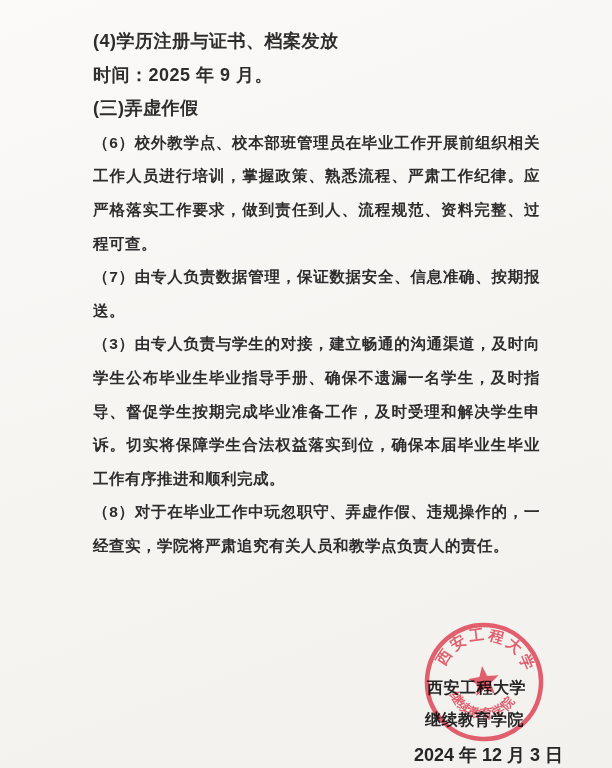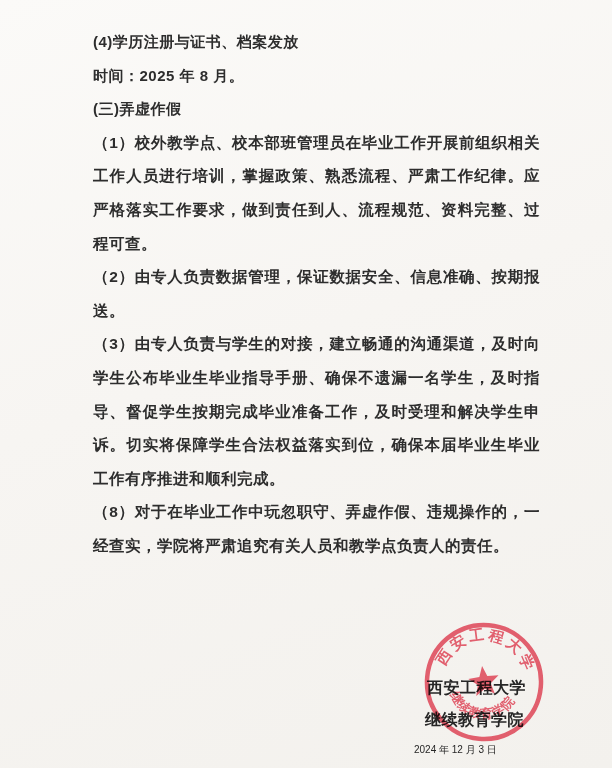--- a/index.html
+++ b/index.html
@@ -21,41 +21,41 @@
     font-size: 15.5px;
     font-weight: 600;
   }
   .doc-text p {
     margin: 0;
     text-align: justify;
     text-justify: inter-character;
     letter-spacing: 0.5px;
   }
   .doc-text p.heading {
-    font-size: 15px;
+    font-size: 18px;
     font-weight: 700;
     text-align: left;
     letter-spacing: 0.5px;
   }
   .sig-line {
     position: absolute;
     font-size: 16px;
     font-weight: 600;
     color: #262626;
     white-space: nowrap;
     letter-spacing: 0.5px;
   }
   .sig-line-1 { left: 427px; top: 678px; }
   .sig-line-2 { left: 425px; top: 710px; }
   .sig-date {
     position: absolute;
     left: 414px;
     top: 743px;
-    font-size: 10px;
-    font-weight: 400;
+    font-size: 18px;
+    font-weight: 700;
     color: #262626;
     white-space: nowrap;
   }
   .stamp {
     position: absolute;
     left: 424px;
     top: 622px;
     width: 120px;
     height: 120px;
     opacity: 0.85;
@@ -75,24 +75,24 @@
     letter-spacing: 1px;
   }
 </style>
 </head>
 <body>
 
 <div class="page">
 
   <div class="doc-text">
     <p class="heading">(4)学历注册与证书、档案发放</p>
-    <p class="heading">时间：2025 年 8 月。</p>
+    <p class="heading">时间：2025 年 9 月。</p>
     <p class="heading">(三)弄虚作假</p>
-    <p class="body">（1）校外教学点、校本部班管理员在毕业工作开展前组织相关工作人员进行培训，掌握政策、熟悉流程、严肃工作纪律。应严格落实工作要求，做到责任到人、流程规范、资料完整、过程可查。</p>
-    <p class="body">（2）由专人负责数据管理，保证数据安全、信息准确、按期报送。</p>
+    <p class="body">（6）校外教学点、校本部班管理员在毕业工作开展前组织相关工作人员进行培训，掌握政策、熟悉流程、严肃工作纪律。应严格落实工作要求，做到责任到人、流程规范、资料完整、过程可查。</p>
+    <p class="body">（7）由专人负责数据管理，保证数据安全、信息准确、按期报送。</p>
     <p class="body">（3）由专人负责与学生的对接，建立畅通的沟通渠道，及时向学生公布毕业生毕业指导手册、确保不遗漏一名学生，及时指导、督促学生按期完成毕业准备工作，及时受理和解决学生申诉。切实将保障学生合法权益落实到位，确保本届毕业生毕业工作有序推进和顺利完成。</p>
     <p class="body">（8）对于在毕业工作中玩忽职守、弄虚作假、违规操作的，一经查实，学院将严肃追究有关人员和教学点负责人的责任。</p>
   </div>
 
   <div class="sig-line sig-line-1">西安工程大学</div>
   <div class="sig-line sig-line-2">继续教育学院</div>
   <div class="sig-date">2024 年 12 月 3 日</div>
 
   <svg class="stamp" viewBox="0 0 120 120" width="120" height="120" xmlns="http://www.w3.org/2000/svg">
     <defs>

